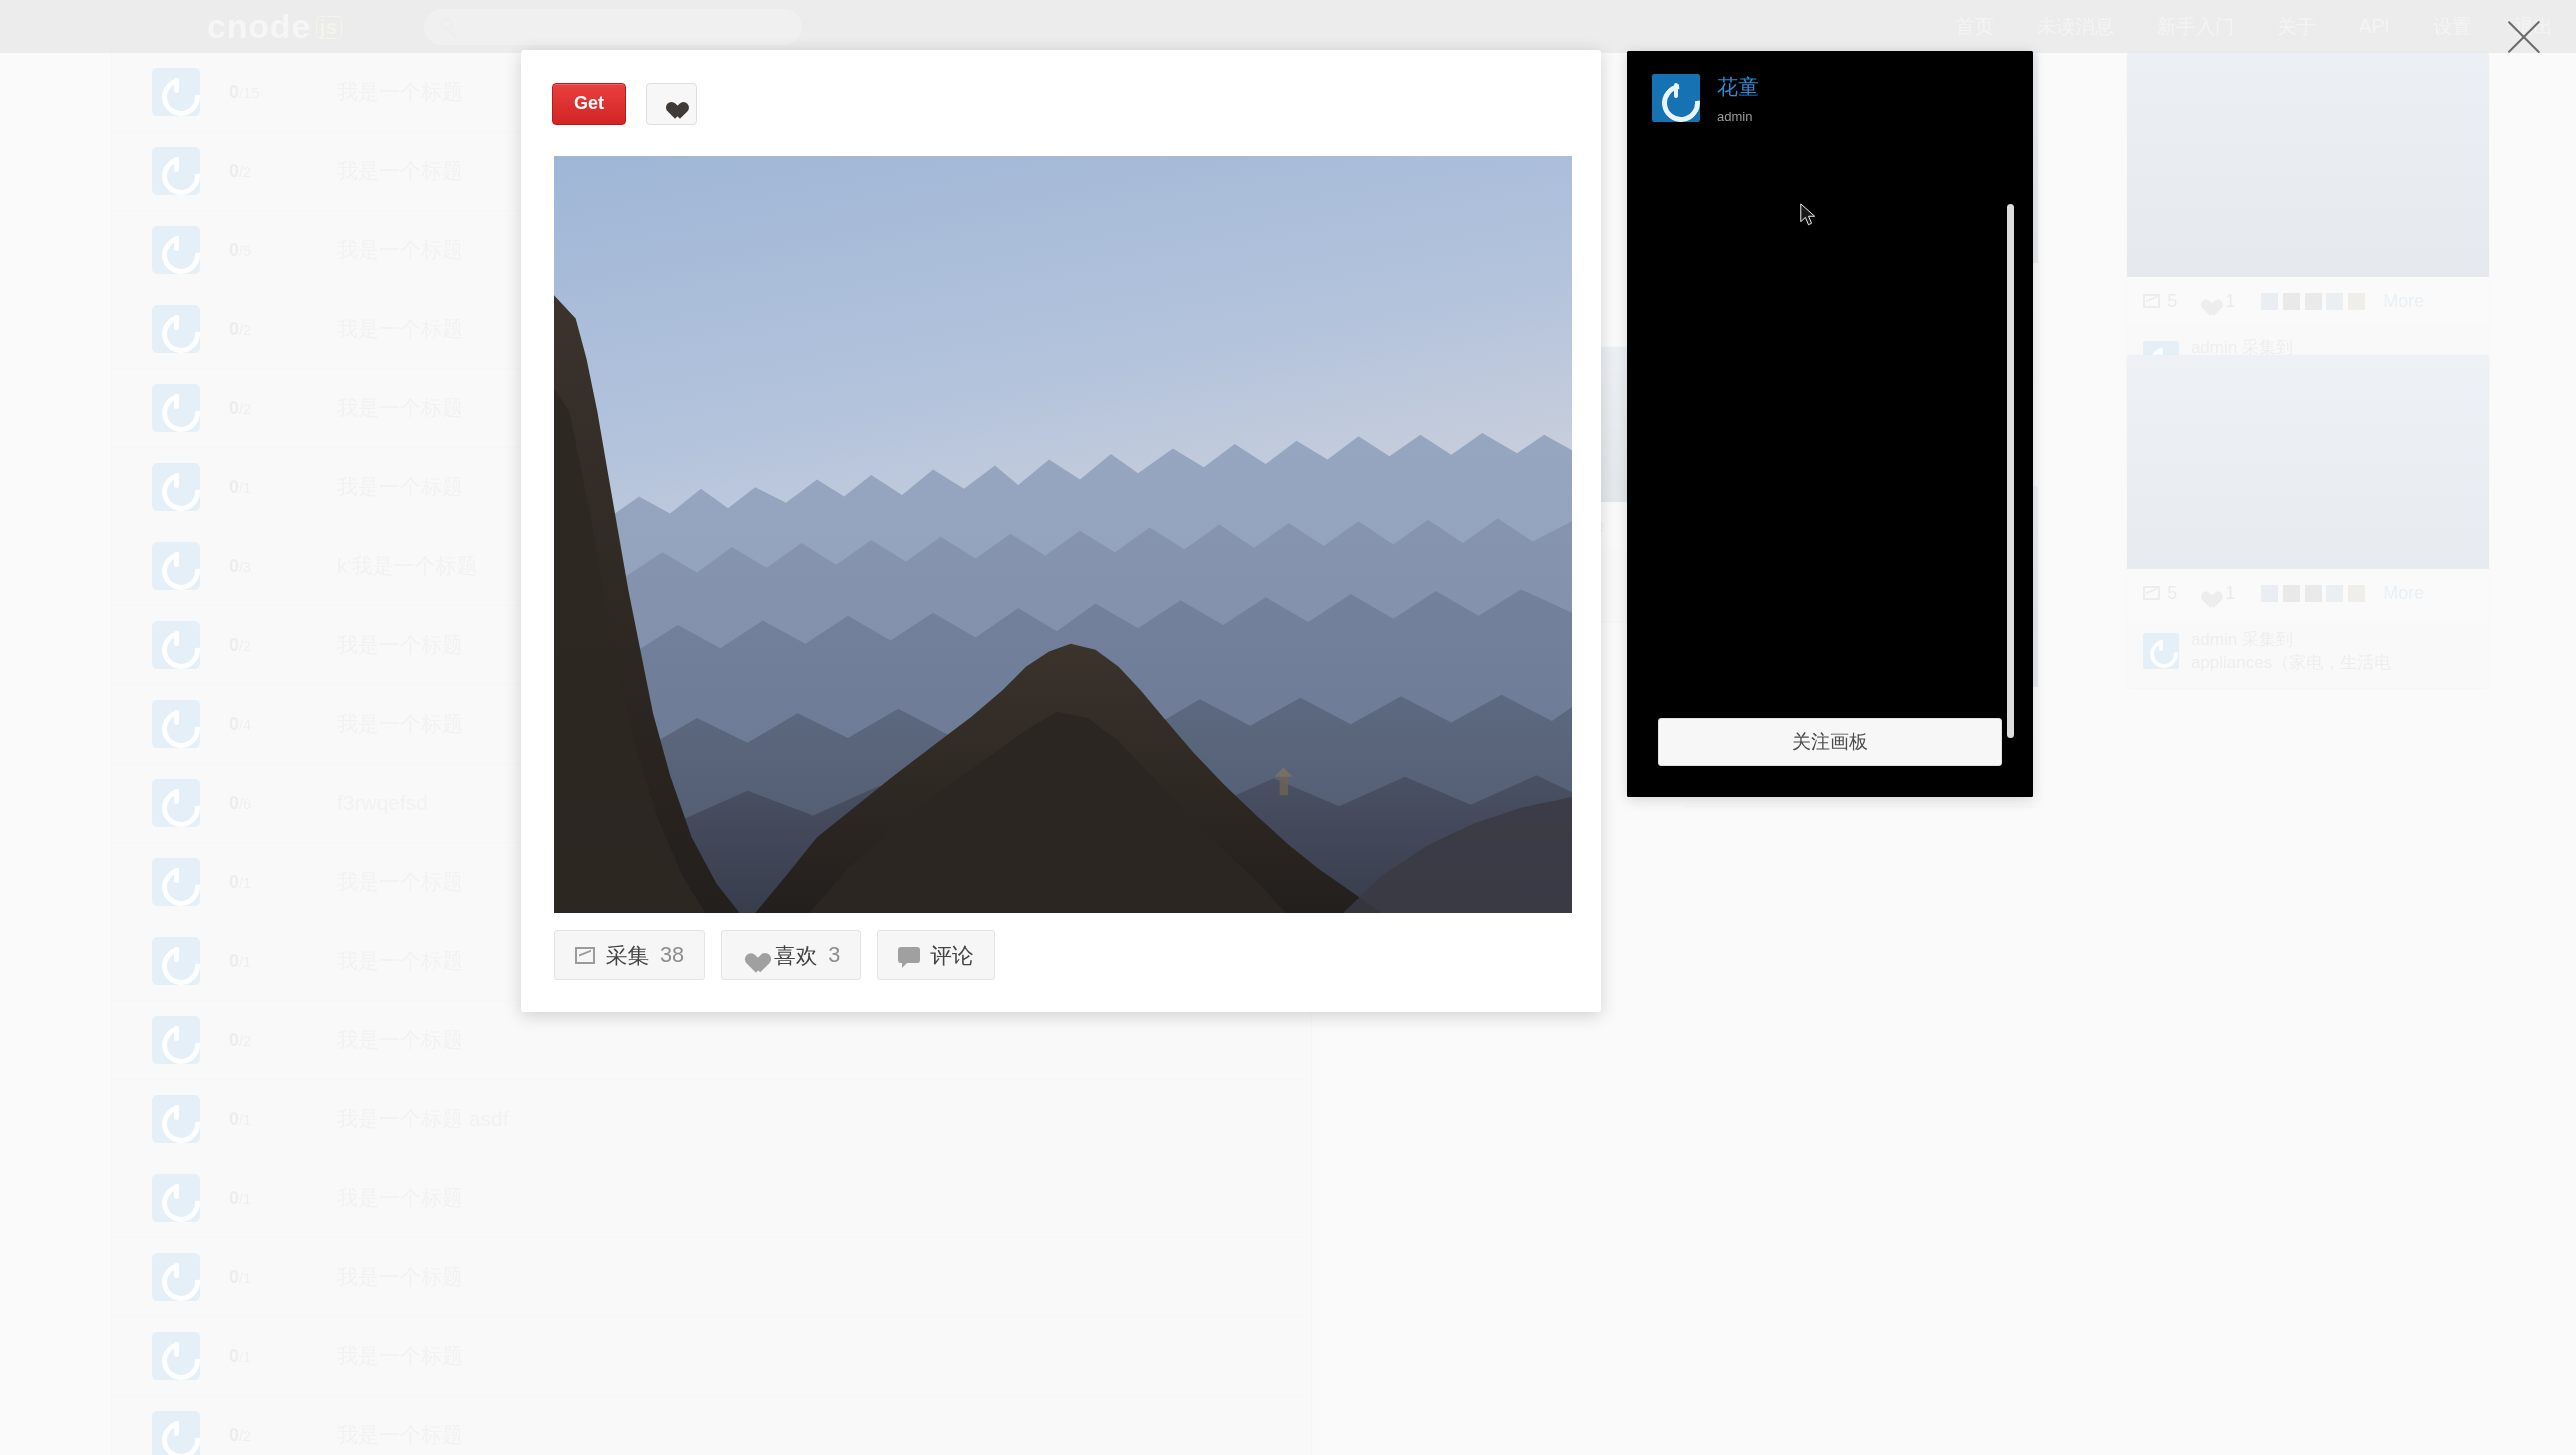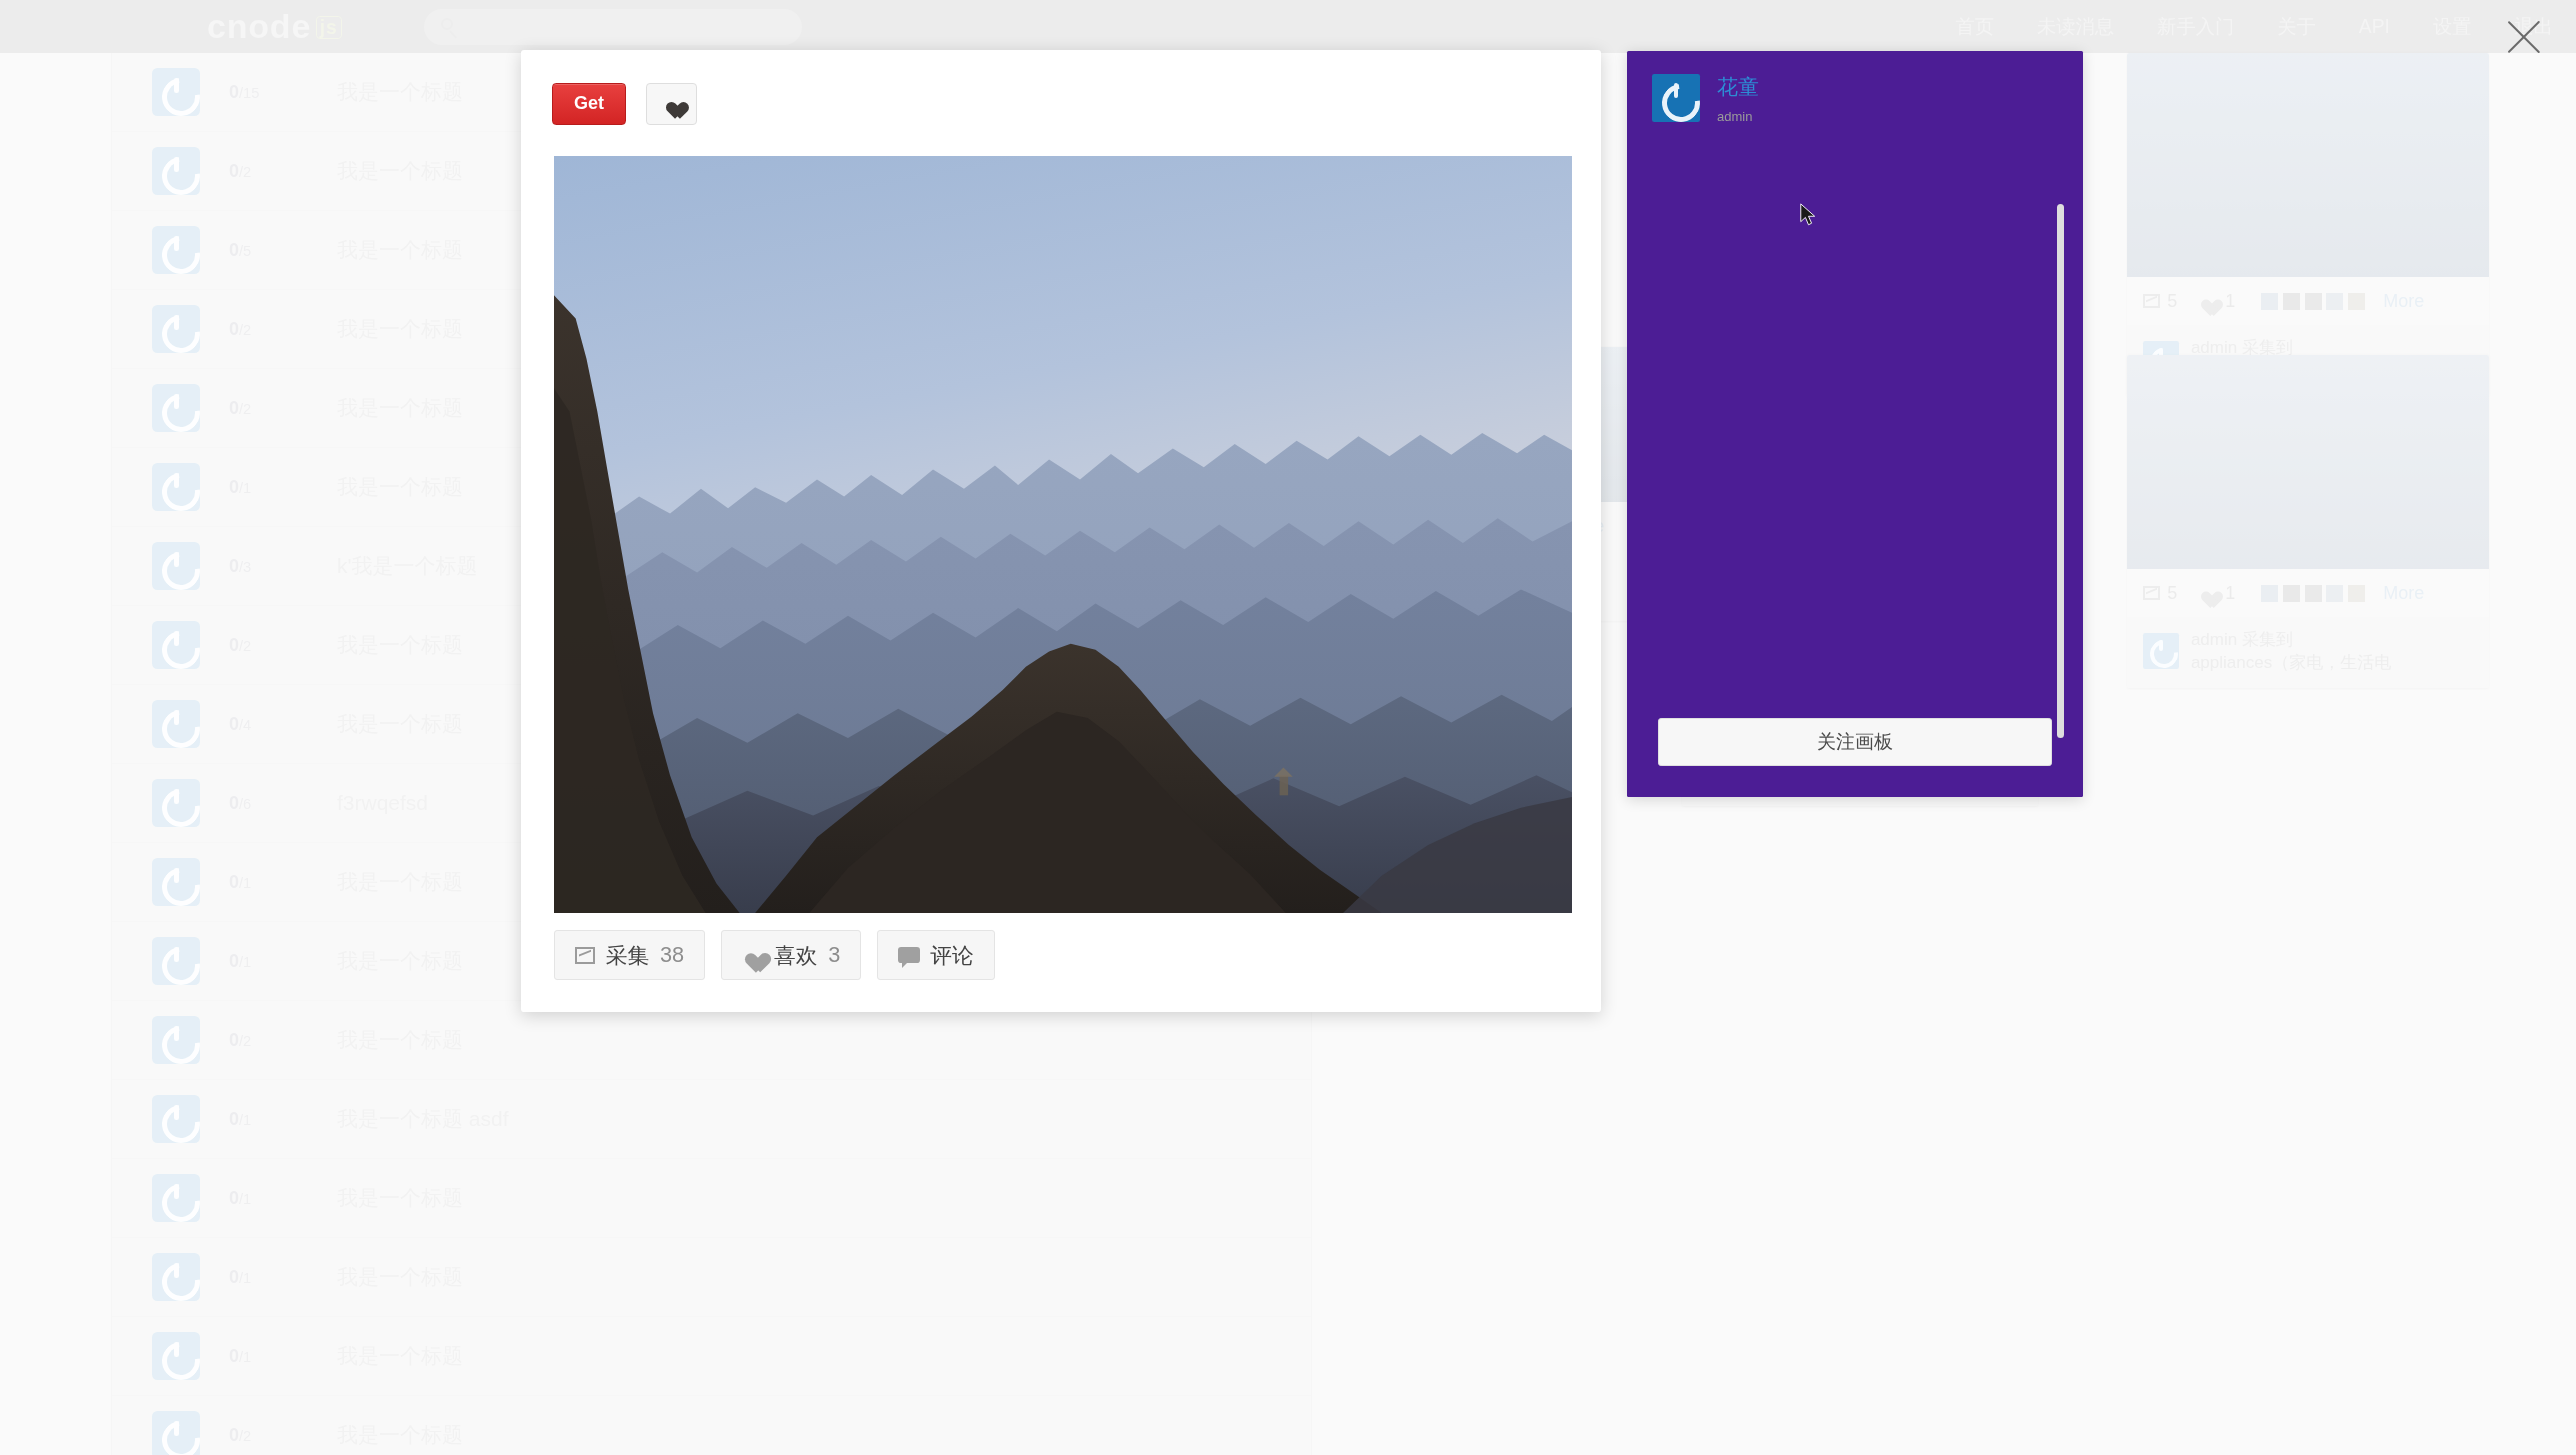--- a/index.html
+++ b/index.html
@@ -237,22 +237,22 @@
     content: ""; position: absolute; left: 7.7px; top: -1.5px; width: 1.5px; height: 20px;
     background: #5b5b5b;
   }
   .ico-globe::after {
     content: ""; position: absolute; left: -1.5px; top: 7.7px; width: 20px; height: 1.5px;
     background: #5b5b5b;
   }
 
   
   .board-panel {
-    position: absolute; left: 1627px; top: 51px; width: 456px; height: 746px;
-    background: #4c1d95; box-shadow: 0 2.3px 14px rgba(0,0,0,.14); border-radius: 1.5px;
+    position: absolute; left: 1627px; top: 51px; width: 406px; height: 746px;
+    background: #000000; box-shadow: 0 2.3px 14px rgba(0,0,0,.14); border-radius: 1.5px;
   }
   .board-head { display: flex; gap: 17px; padding: 23px 25px 0 25px; }
   .board-av {
     width: 48px; height: 48px; background: #1772b4; border-radius: 2.3px;
     position: relative; flex: none;
   }
   .board-av::before {
     content: ""; position: absolute; left: 10px; top: 10px; width: 28px; height: 28px;
     border: 5.4px solid #eaf3fa; border-radius: 50%; border-top-color: transparent;
     transform: rotate(38deg);

